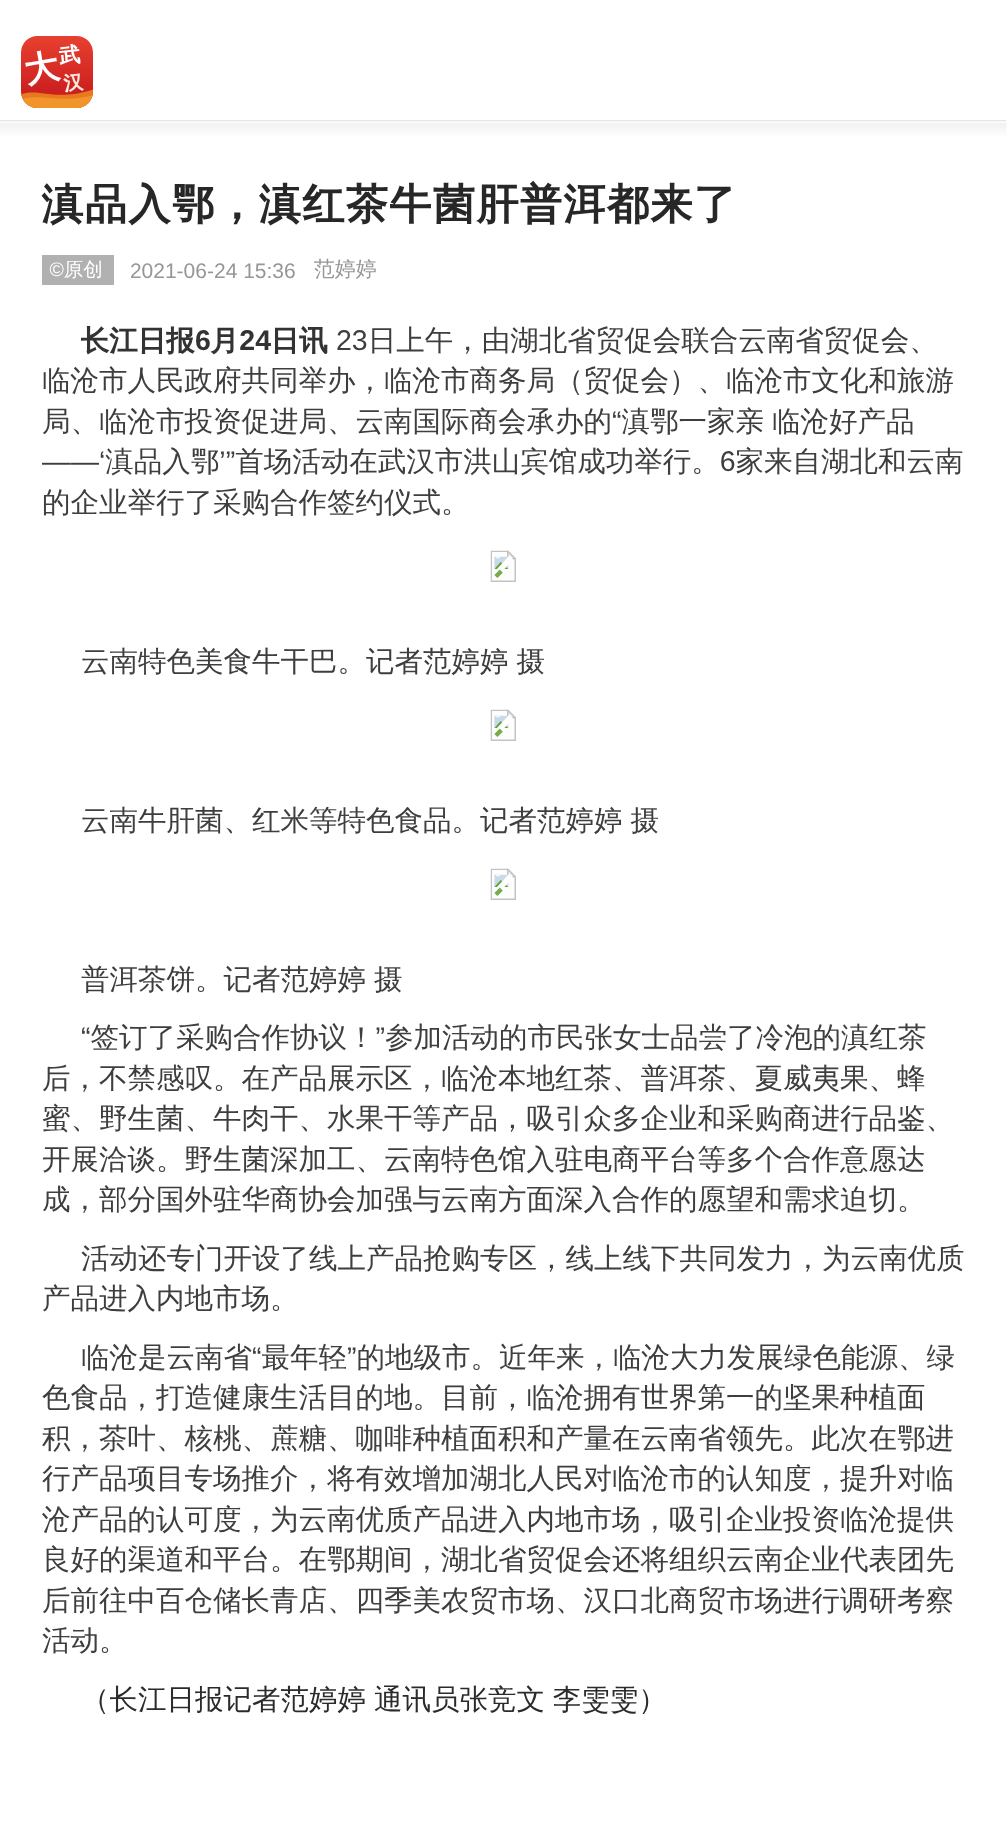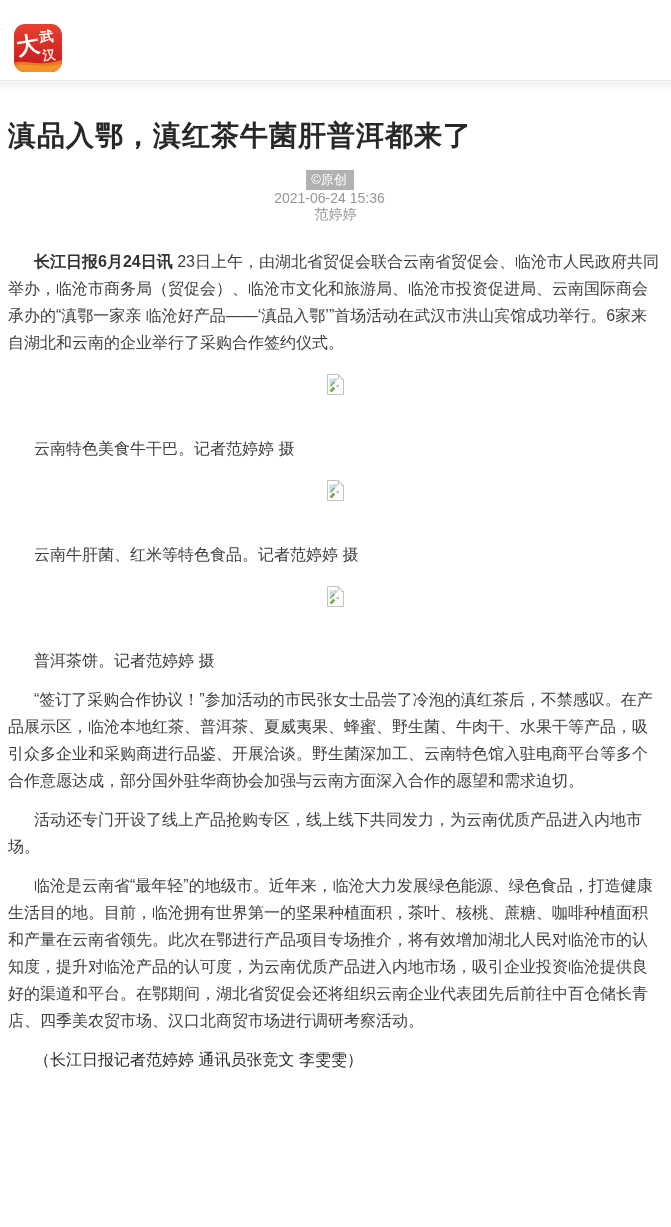--- a/index.html
+++ b/index.html
@@ -26,51 +26,50 @@
     cursor: pointer;
   }
   .header-shadow {
     position: absolute;
     left: 0; right: 0; top: 82px;
     height: 10px;
     background: linear-gradient(rgba(0,0,0,0.055), rgba(0,0,0,0));
     pointer-events: none;
   }
   
-  .content { padding: 0 8px; }
+  .content { padding: 0 28px; }
   .article-title {
     margin-top: 38px;
     font-size: 28px;
     line-height: 33px;
     font-weight: bold;
     color: #272727;
     letter-spacing: 1px;
   }
   .meta-row {
     margin-top: 18px;
     display: flex;
     align-items: center;
     font-size: 14px;
     color: #969696;
-    flex-direction: column;
   }
   .badge {
     display: inline-block;
     background: #b1b1b1;
     color: #ffffff;
     font-size: 13px;
     line-height: 17px;
     padding: 1px 7px 2px 5px;
     margin-right: 11px;
   }
   .meta-date { margin-right: 12px; }
   
   .article-body { margin-top: 0; padding-bottom: 8px; }
   .article-body p {
-    font-size: 16px;
+    font-size: 19px;
     line-height: 27px;
     color: #3e3e3e;
     text-indent: 26px;
     margin: 12px 0;
     word-break: break-all;
   }
   .article-body p:first-child { margin-top: 24px; }
   .article-body p strong { font-weight: bold; color: #333; }
   .article-body .closing { font-weight: normal; color: #2b2b2b; }
   .img-line {

